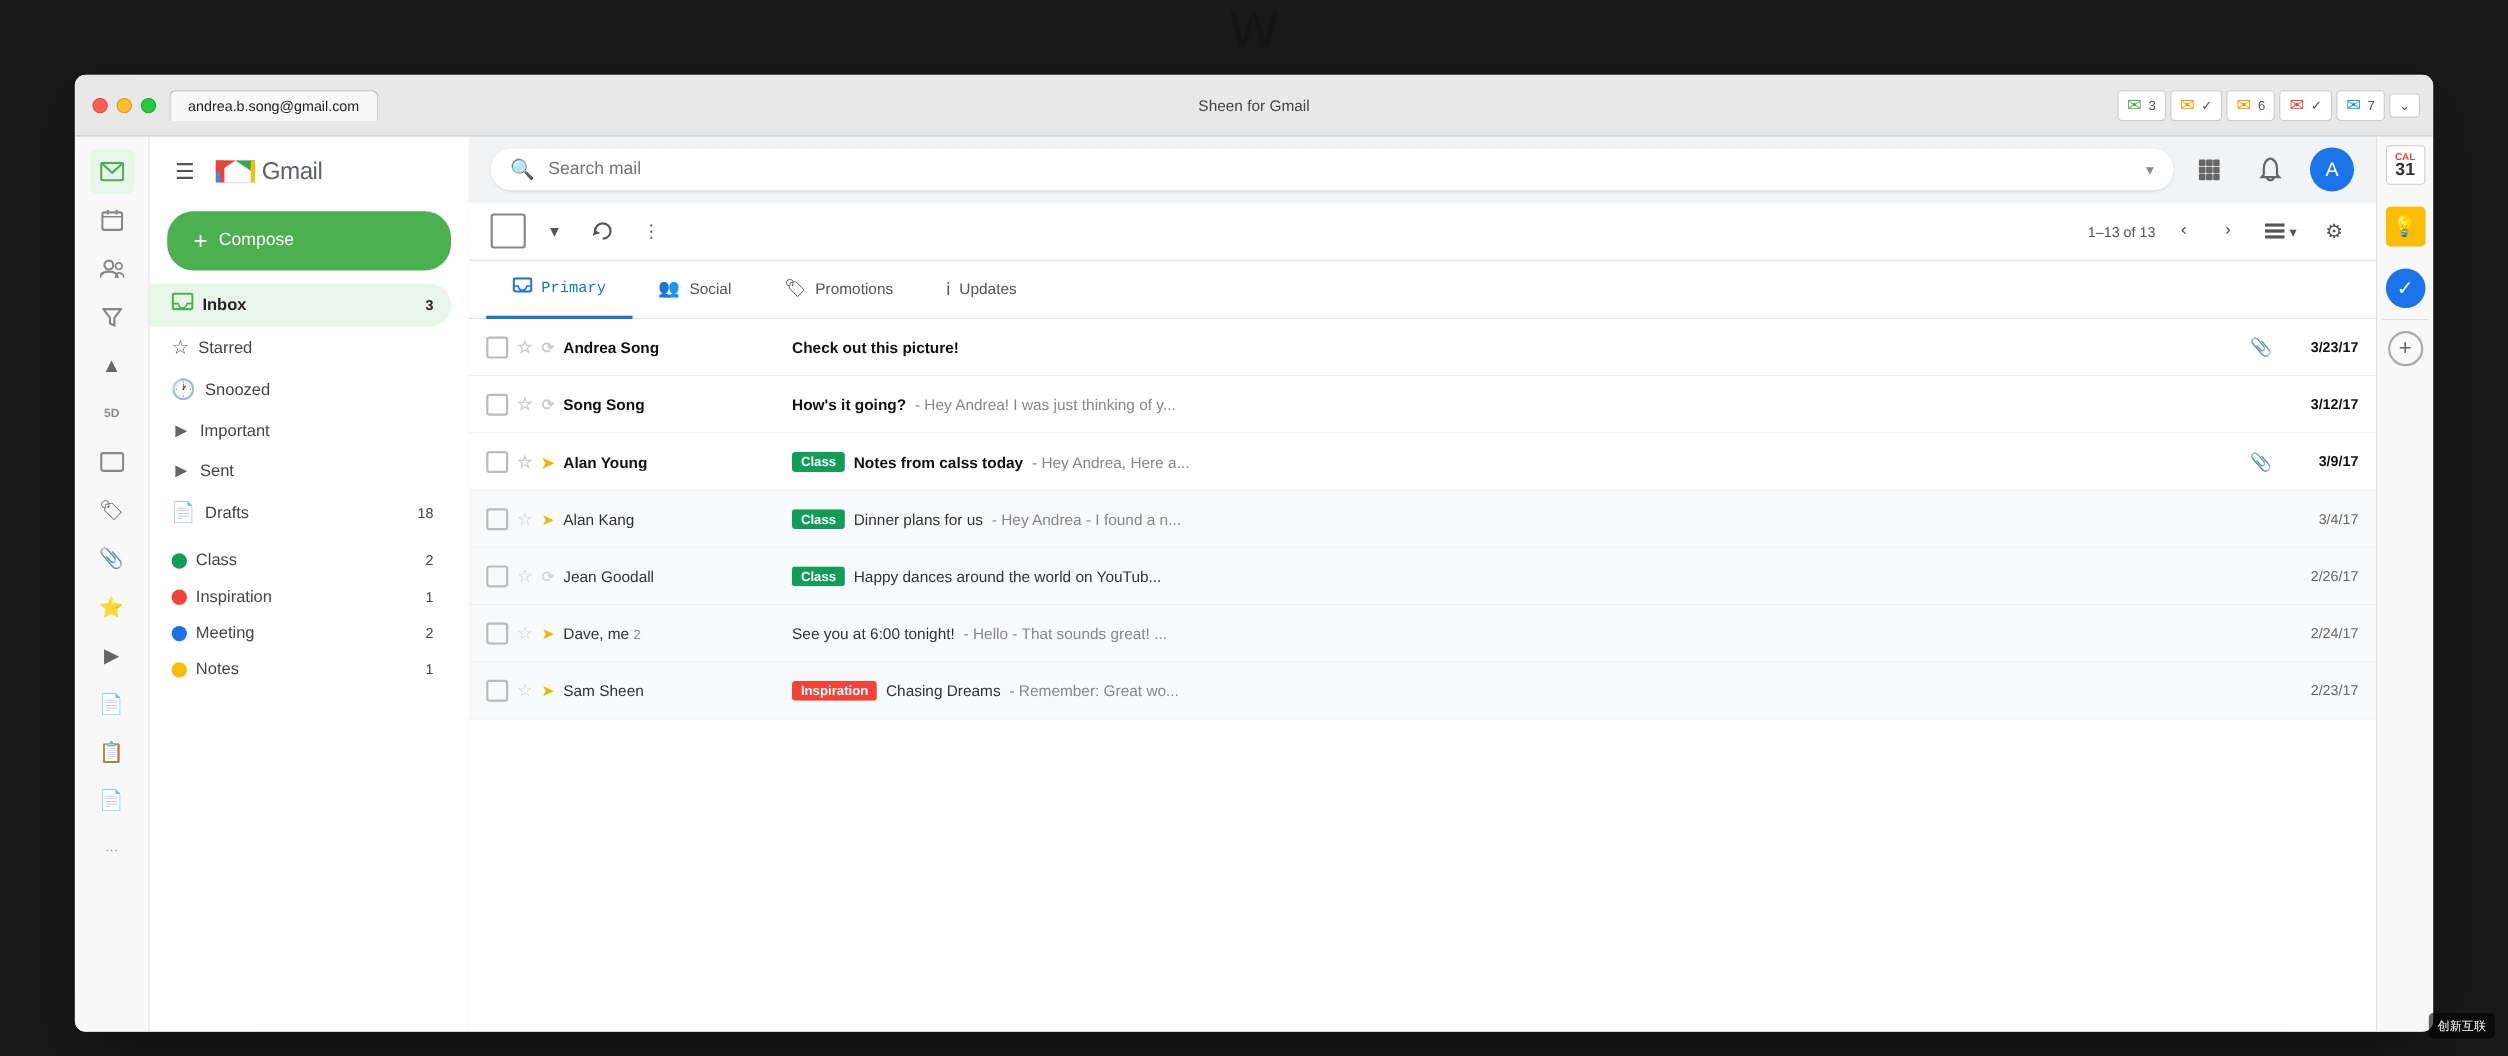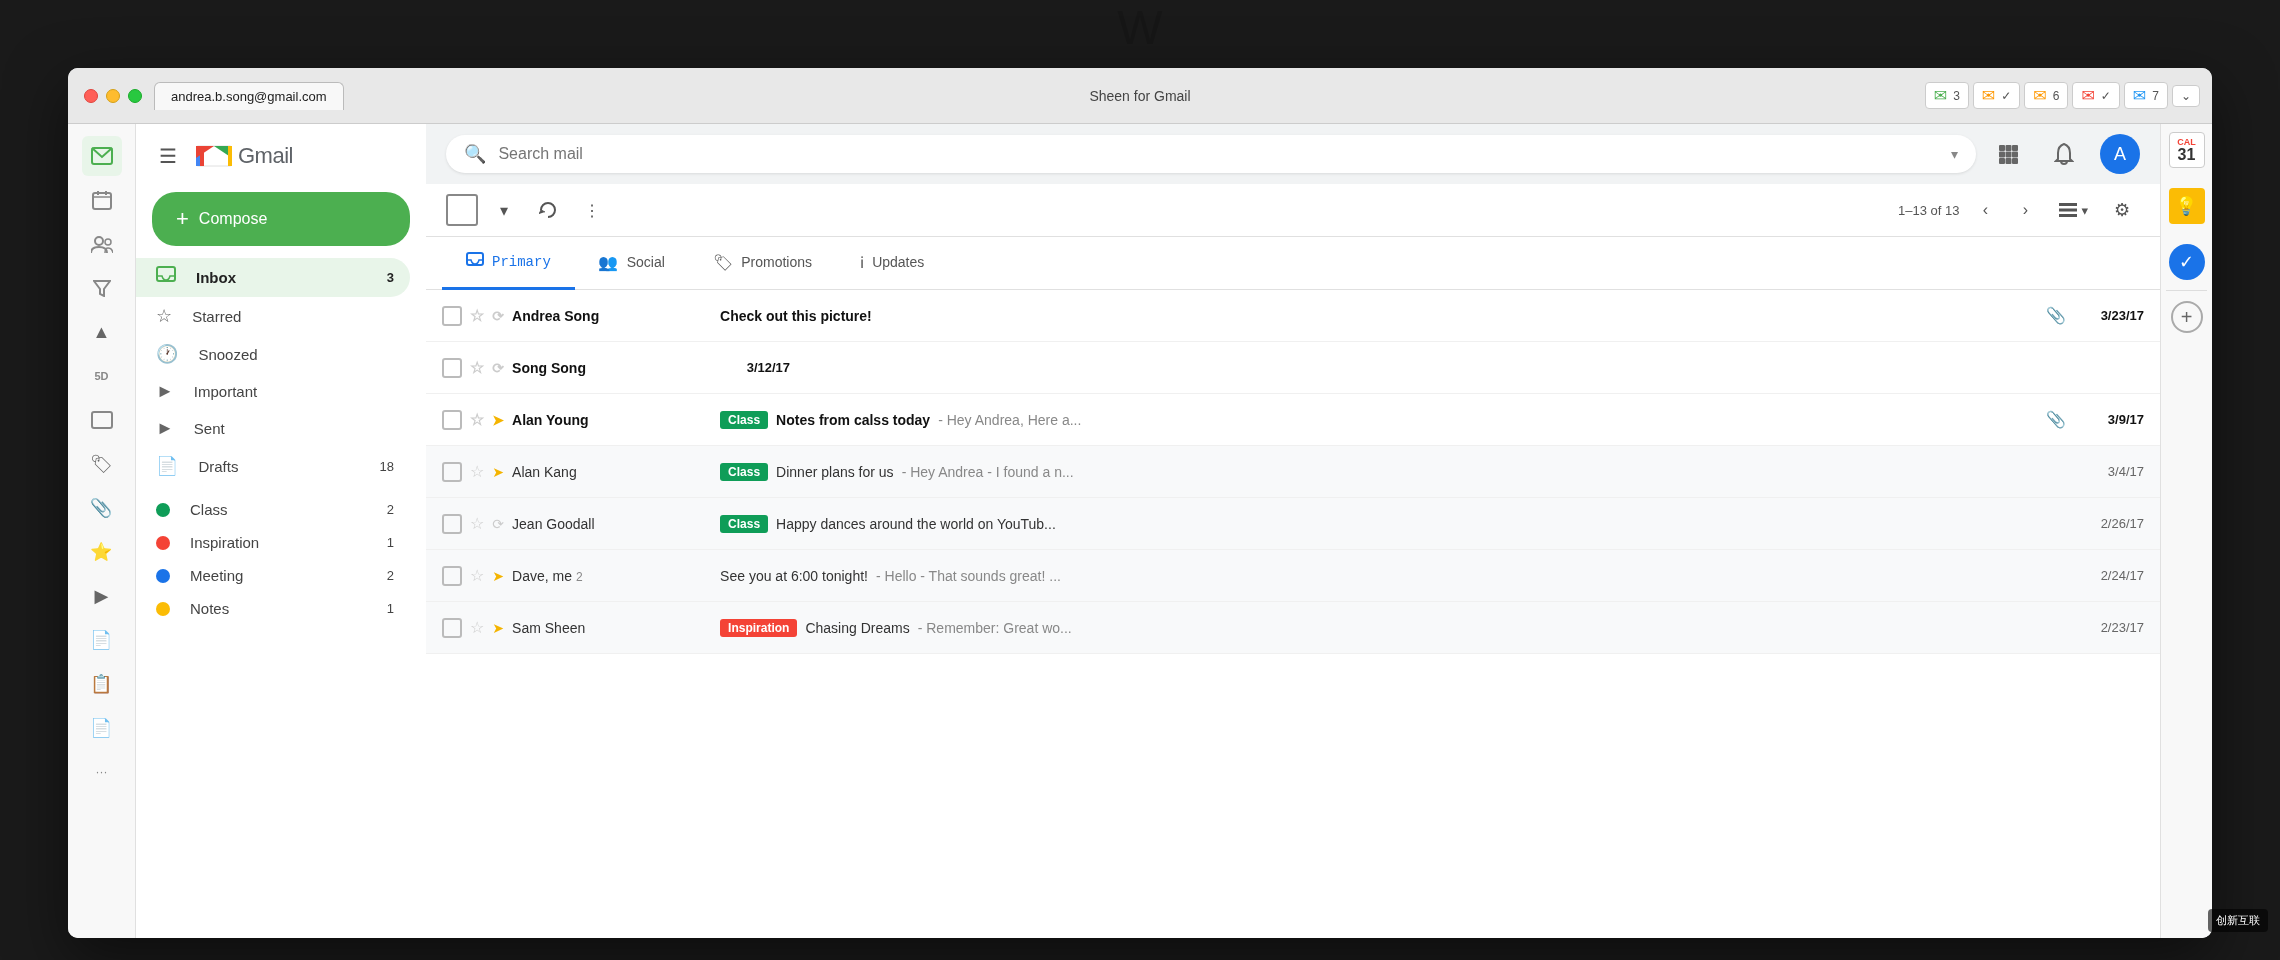--- a/index.html
+++ b/index.html
@@ -194,21 +194,21 @@
       width: calc(100% - 32px);
     }
 
     .nav-item {
       display: flex;
       align-items: center;
       padding: 8px 16px 8px 20px;
       cursor: pointer;
       border-radius: 0 24px 24px 0;
       margin-right: 16px;
-      gap: 20px;
+      gap: 8px;
       font-size: 15px;
       color: #444;
     }
     .nav-item.active {
       background: #e8f5e9;
       font-weight: 600;
       color: #222;
     }
     .nav-item .nav-icon { font-size: 18px; color: #666; }
     .nav-item.active .nav-icon { color: #4caf50; }
@@ -561,21 +561,21 @@
       top: 0;
       left: 50%;
       transform: translateX(-50%);
       opacity: 0.15;
       font-size: 48px;
     }
 
     
     .bottom-right-badge {
       position: absolute;
-      bottom: 28px;
+      bottom: 16px;
       right: 12px;
       background: rgba(0,0,0,0.6);
       color: #fff;
       font-size: 11px;
       padding: 4px 8px;
       border-radius: 4px;
     }
   </style>
 </head>
 <body>
@@ -844,20 +844,24 @@
           </div>
           <span class="email-attachment">📎</span>
           <span class="email-date">3/23/17</span>
         </div>
 
         <div class="email-row unread">
           <div class="email-checkbox"></div>
           <span class="email-star">☆</span>
           <span class="email-forward" style="color:#ccc;">⟳</span>
           <span class="email-sender">Song Song</span>
+          <div class="email-body">
+            <span class="email-subject">How's it going?</span>
+            <span class="email-preview">- Hey Andrea! I was just thinking of y...</span>
+          </div>
           <span class="email-date">3/12/17</span>
         </div>
 
         <div class="email-row unread">
           <div class="email-checkbox"></div>
           <span class="email-star">☆</span>
           <span class="email-forward" style="color:#f4b400;">➤</span>
           <span class="email-sender">Alan Young</span>
           <div class="email-body">
             <span class="email-label label-class">Class</span>

